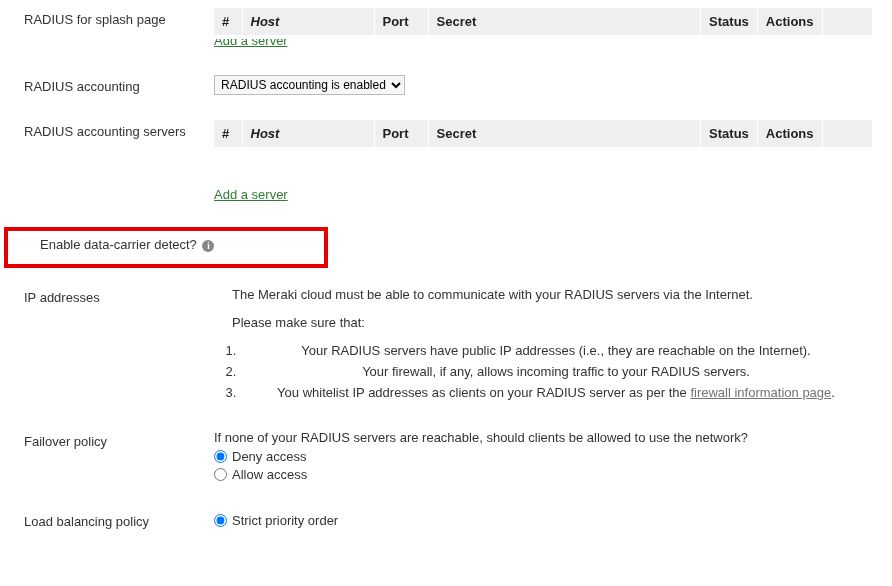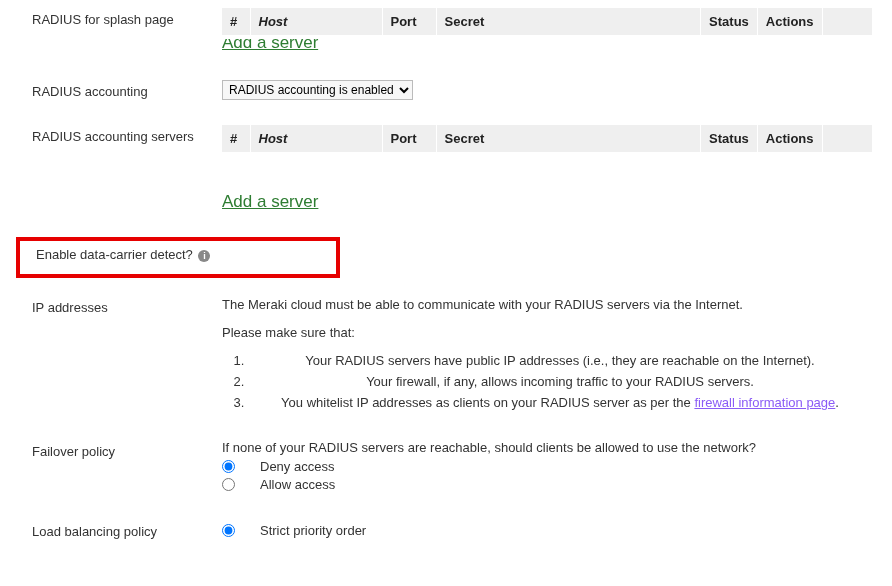--- a/index.html
+++ b/index.html
@@ -9,21 +9,21 @@
     font-family: Arial, Helvetica, sans-serif;
     font-size: 13px;
     color: #333;
     background: #fff;
     width: 892px;
   }
   .row {
     display: flex;
     align-items: flex-start;
     margin-bottom: 25px;
-    padding-left: 32px;
+    padding-left: 24px;
   }
   .label-col {
     width: 190px;
     flex-shrink: 0;
     padding-top: 4px;
     color: #333;
   }
   .content-col {
     flex: 1;
     padding-right: 20px;
@@ -40,39 +40,40 @@
     font-weight: bold;
     color: #222;
     border-right: 1px solid #fff;
   }
   table.grid th:last-child { border-right: none; }
   .addlink {
     display: inline-block;
     margin-top: 40px;
     color: #2e7d32;
     text-decoration: underline;
-    font-size: 17px;
+    font-size: 13px;
     cursor: pointer;
   }
   .addlink.cut {
     margin-top: 0;
     position: relative;
     top: -2px;
     clip-path: inset(6px 0 0 0);
   }
   select {
     font-size: 12px;
     padding: 1px 2px;
     border: 1px solid #bbb;
     background: #f7f7f7;
+    text-align: center;
   }
   .highlight-row {
     border: 4px solid #e60000;
-    padding: 6px 12px 12px 16px;
-    margin: 0 0 18px 16px;
+    padding: 6px 12px 12px 32px;
+    margin: 0 0 18px 4px;
     display: flex;
     flex-direction: column;
   }
   .highlight-row .label-col {
     width: 186px;
     padding-top: 0;
   }
   .info-icon {
     display: inline-block;
     width: 12px;
@@ -83,24 +84,24 @@
     font-size: 9px;
     font-weight: bold;
     line-height: 12px;
     text-align: center;
     margin-left: 2px;
     vertical-align: middle;
   }
   .bold { font-weight: normal; }
   ol { margin: 6px 0 0 0; padding-left: 26px; text-align: center; }
   ol li { margin-bottom: 2px; line-height: 1.45; }
-  a.inline-link { color: #8b5cf6; text-decoration: underline; cursor: pointer; }
-  .radio-line { margin: 3px 0; display: flex; align-items: center; gap: 20px; }
+  a.inline-link { color: #737373; text-decoration: underline; cursor: pointer; }
+  .radio-line { margin: 3px 0; display: flex; align-items: center; }
   .radio-line input { margin: 0 5px 0 0; }
-  p { margin: 0 0 10px 0; line-height: 1.4; }
+  p { margin: 0 0 10px 18px; line-height: 1.4; }
   .th-num { width: 28px; }
   .th-host { width: 132px; font-style: italic; }
   .th-port { width: 54px; }
   .th-secret { }
   .th-status { width: 50px; }
   .th-actions { width: 58px; margin-left: 18px; }
   .th-blank { width: 50px; }
 </style>
 </head>
 <body>

